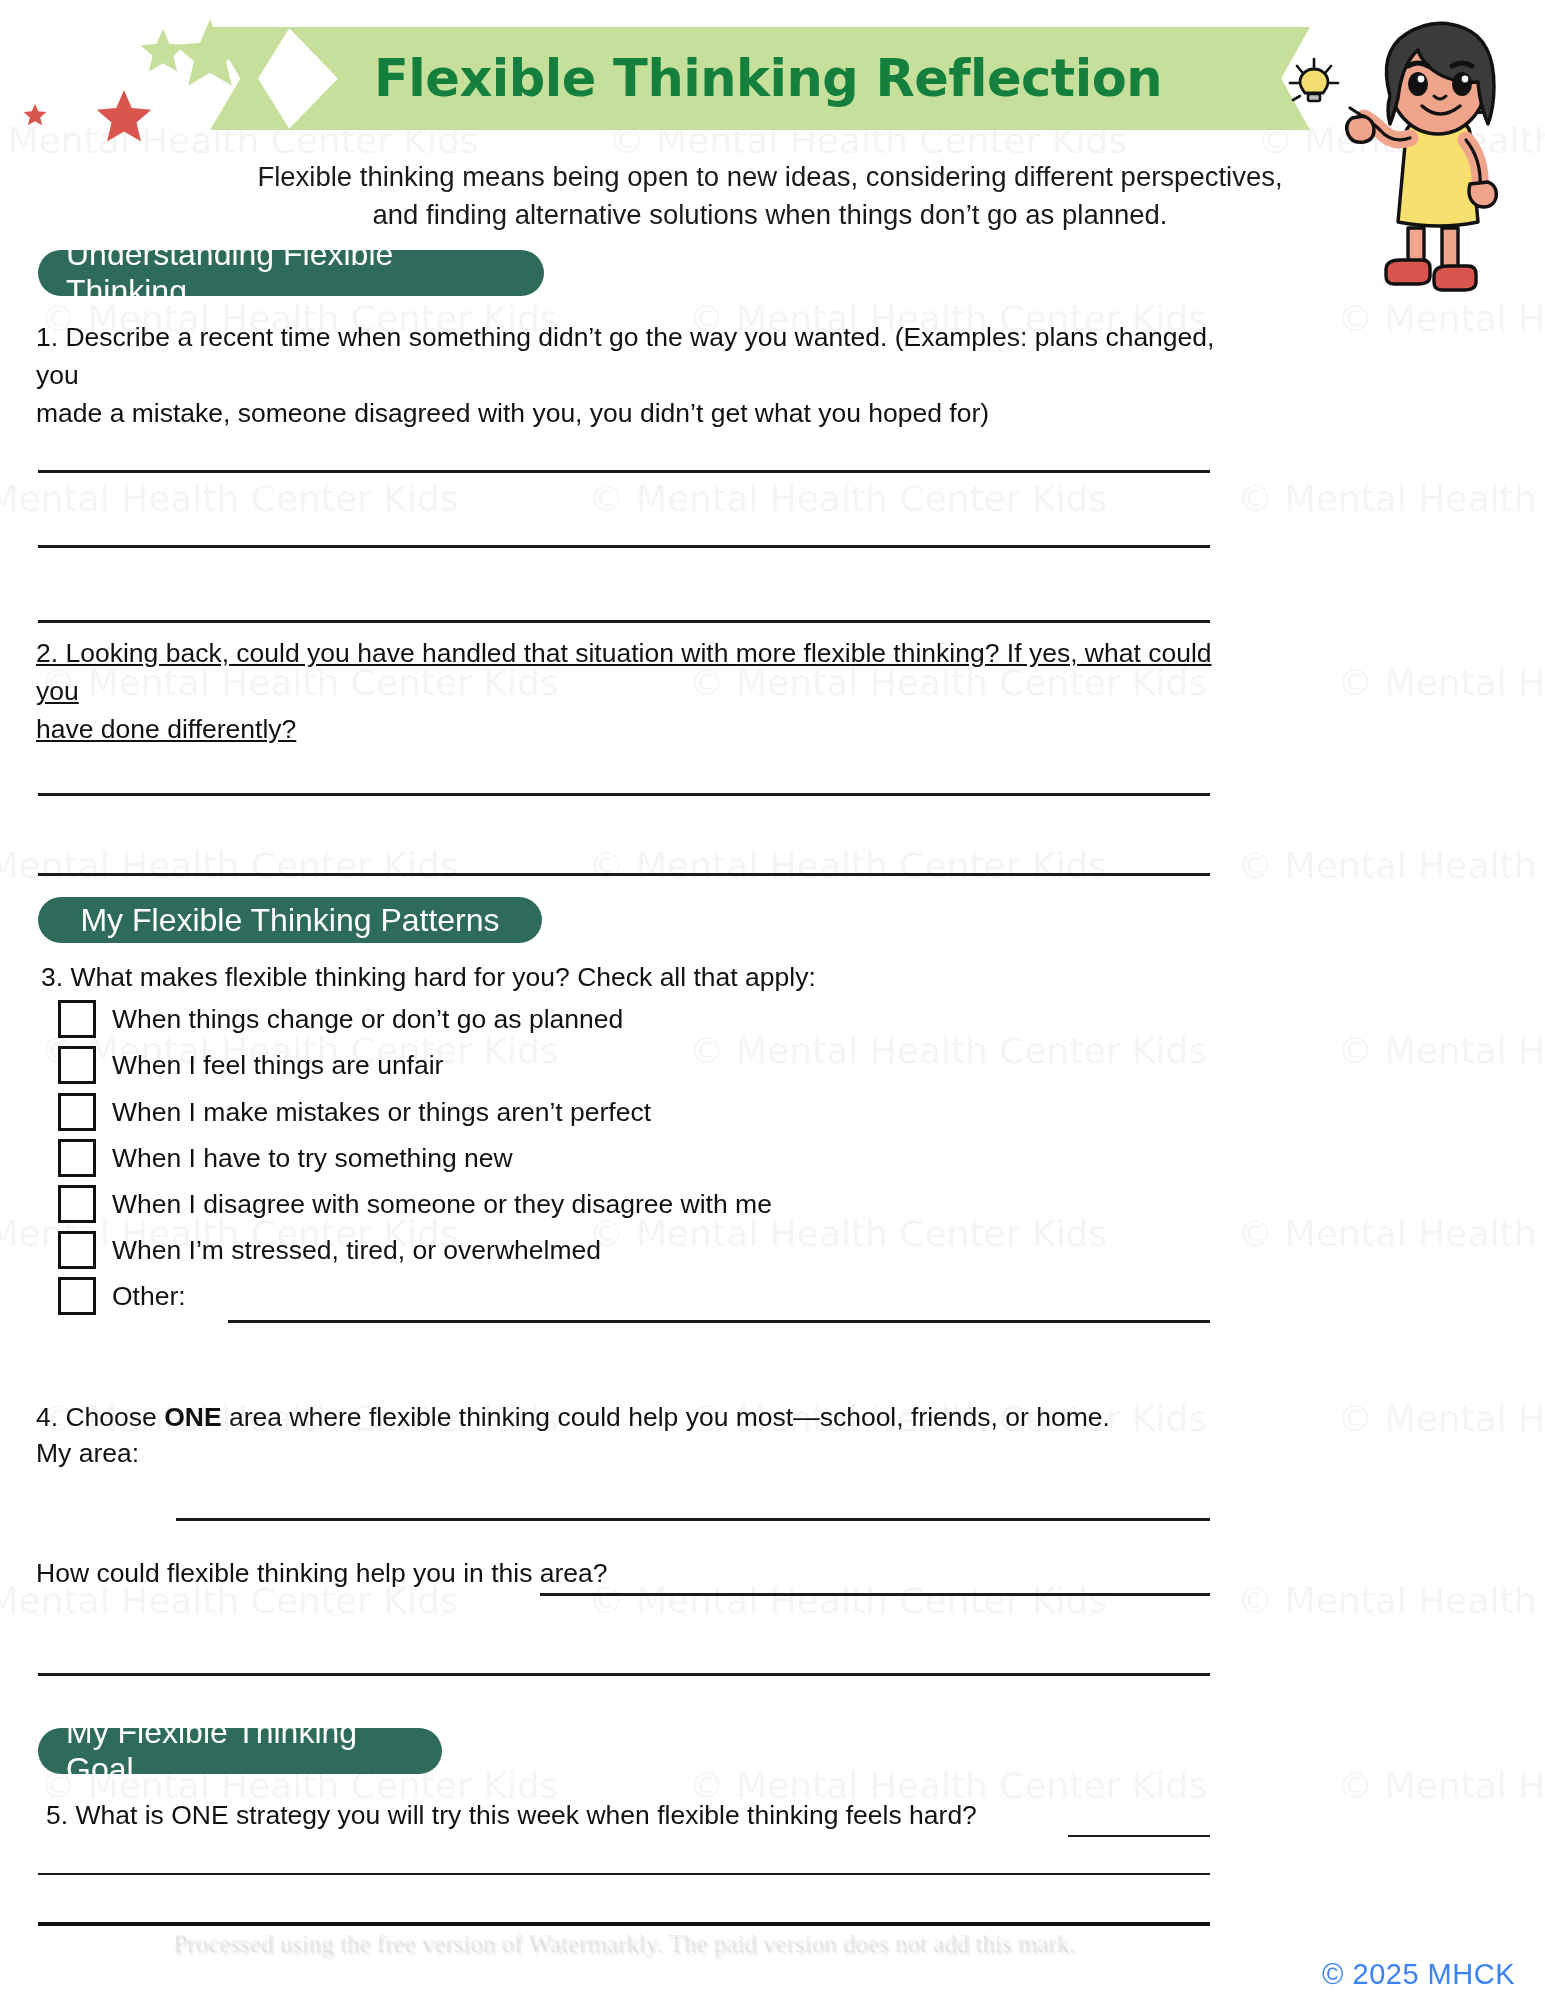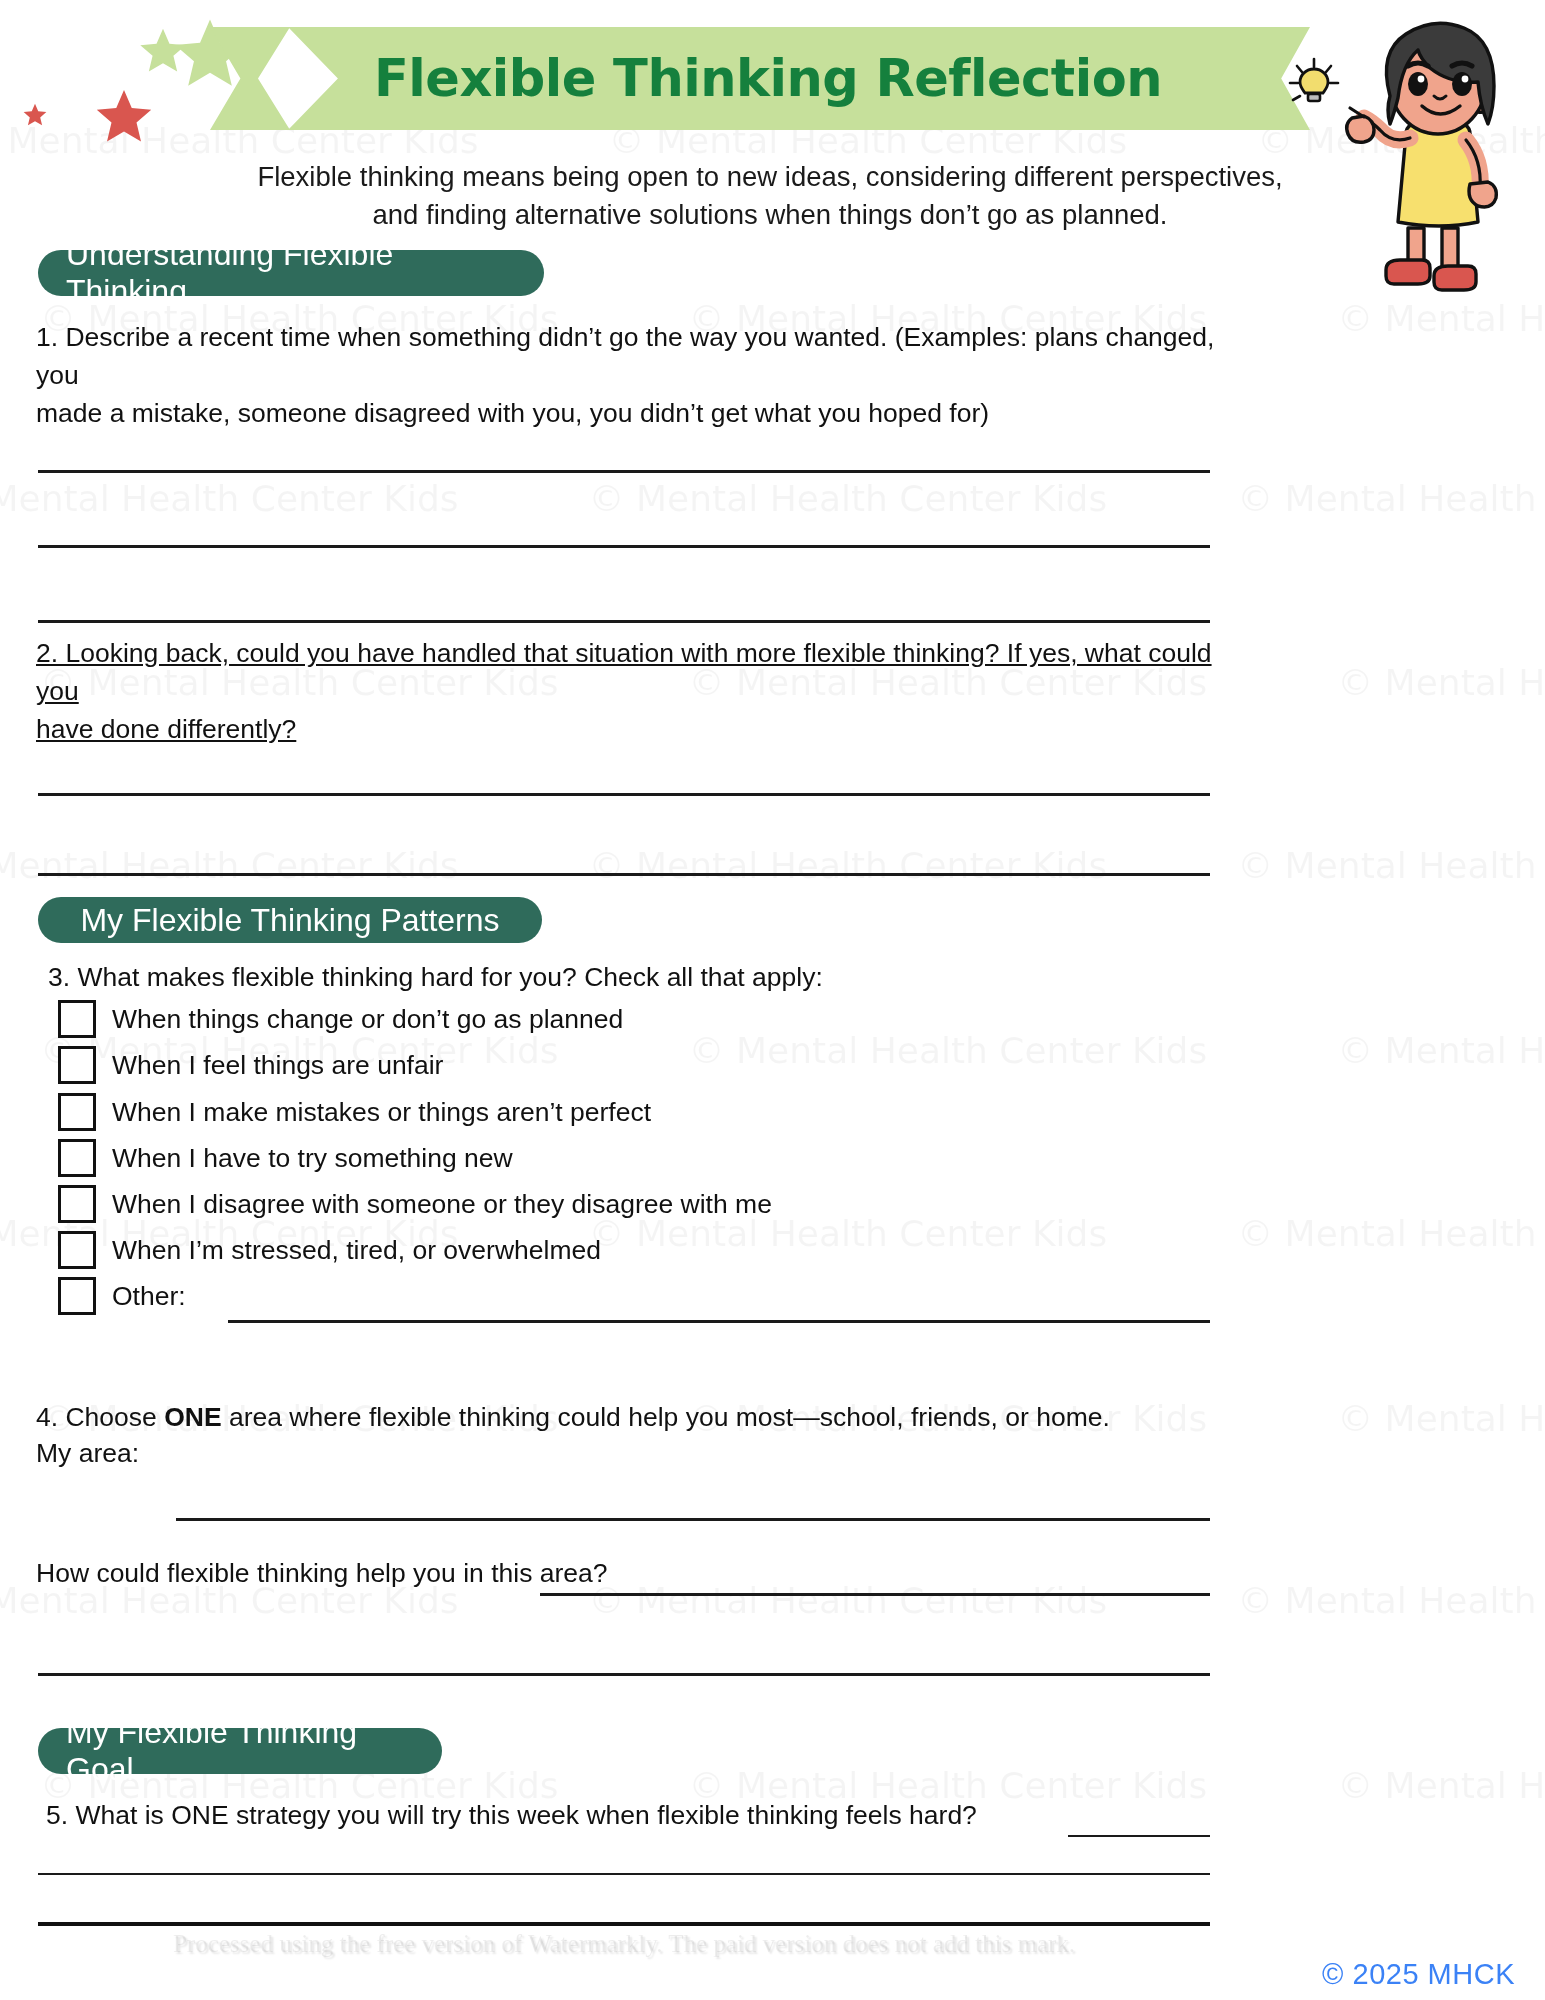--- a/index.html
+++ b/index.html
@@ -374,21 +374,21 @@
     <div>have done differently?</div>
   </div>
 
   <div class="wline" style="left:38px;top:793px;width:1172px;"></div>
   <div class="wline" style="left:38px;top:873px;width:1172px;"></div>
 
   <div class="pill" style="left:38px;top:897px;width:504px;">
     <span>My Flexible Thinking Patterns</span>
   </div>
 
-  <div class="qtext" style="left:48px;top:958px;">3. What makes flexible thinking hard for you? Check all that apply:</div>
+  <div class="qtext" style="left:41px;top:958px;">3. What makes flexible thinking hard for you? Check all that apply:</div>
 
   <div class="cbrow" style="left:58px;top:1000px;">
     <span class="cbox"></span>
     <span class="cblabel">When things change or don’t go as planned</span>
   </div>
   <div class="cbrow" style="left:58px;top:1046px;">
     <span class="cbox"></span>
     <span class="cblabel">When I feel things are unfair</span>
   </div>
   <div class="cbrow" style="left:58px;top:1093px;">

